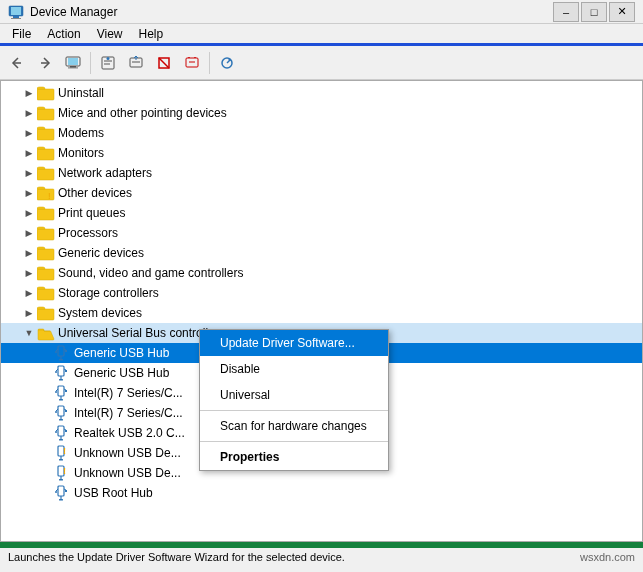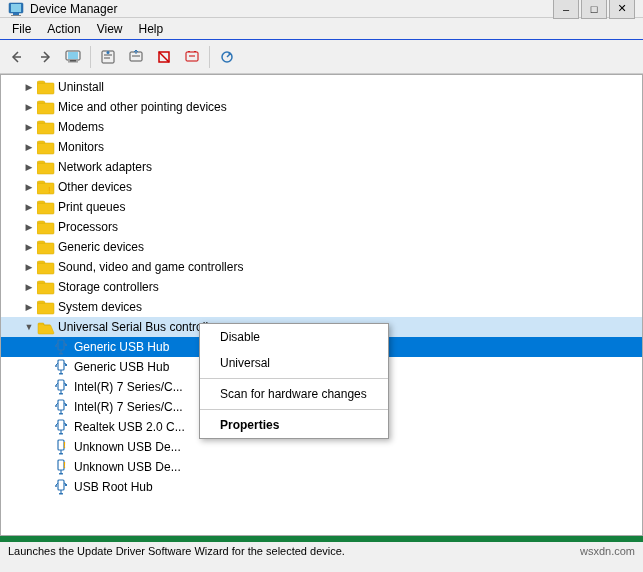--- a/index.html
+++ b/index.html
@@ -8,21 +8,21 @@
       font-size: 12px;
       background: #f0f0f0;
       width: 643px;
       height: 572px;
       overflow: hidden;
     }
 
     
     .title-bar {
       background: #f0f0f0;
-      height: 18px;
+      height: 24px;
       display: flex;
       align-items: center;
       padding: 0 8px;
       border-bottom: 1px solid #ccc;
       user-select: none;
     }
     .title-bar-icon {
       width: 16px;
       height: 16px;
       margin-right: 6px;
@@ -48,21 +48,21 @@
       justify-content: center;
     }
 
     
     .menu-bar {
       background: #f0f0f0;
       height: 22px;
       display: flex;
       align-items: center;
       padding: 0 4px;
-      border-bottom: 1px solid #1d4ed8;
+      border-bottom: 3px solid #1d4ed8;
     }
     .menu-item {
       padding: 2px 8px;
       cursor: pointer;
       font-size: 12px;
     }
 
     
     .toolbar {
       background: #f0f0f0;
@@ -506,20 +506,21 @@
             <circle cx="3" cy="7" r="1" fill="#2e75b6"></circle>
             <line x1="11" y1="4" x2="13" y2="5" stroke="#2e75b6" stroke-width="1"></line>
             <rect x="12" y="5" width="2" height="2" fill="#2e75b6"></rect>
           </svg></span>
         <span class="tree-label">USB Root Hub</span>
       </div>
     </div>
 
   <div class="context-menu" id="context-menu">
 
+  <div class="ctx-item highlighted">Update Driver Software...</div>
       <div class="ctx-item">Disable</div>
       <div class="ctx-item">Universal</div>
       <div class="ctx-sep"></div>
       <div class="ctx-item">Scan for hardware changes</div>
       <div class="ctx-sep"></div>
       <div class="ctx-item bold-item">Properties</div>
     </div>
 </div>
 
 <div class="status-bar">

